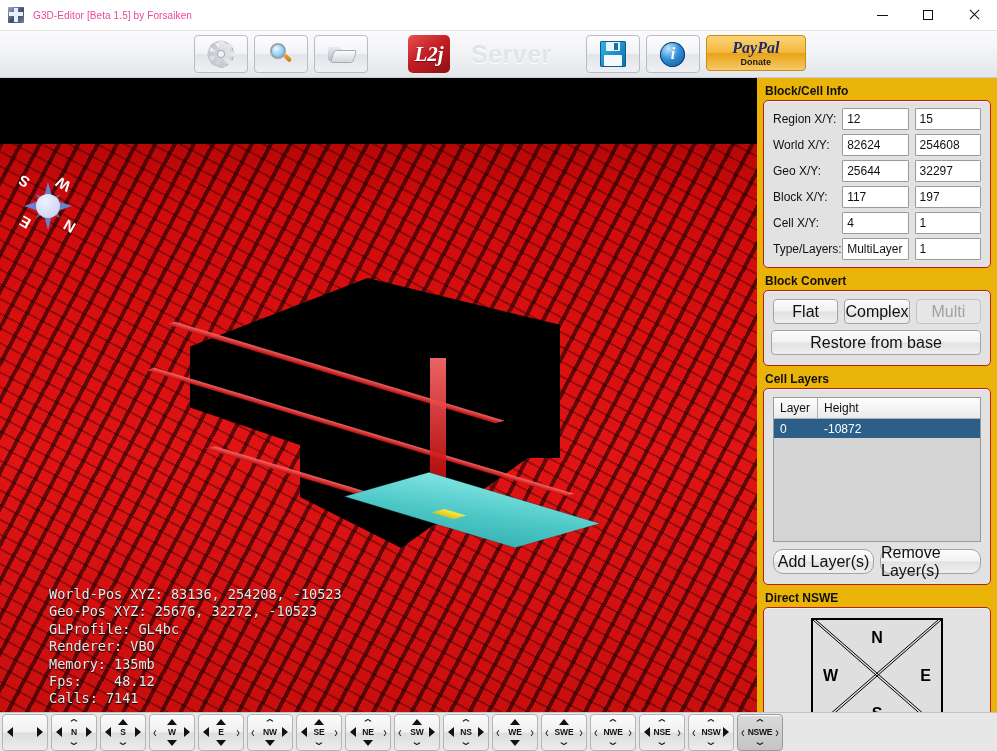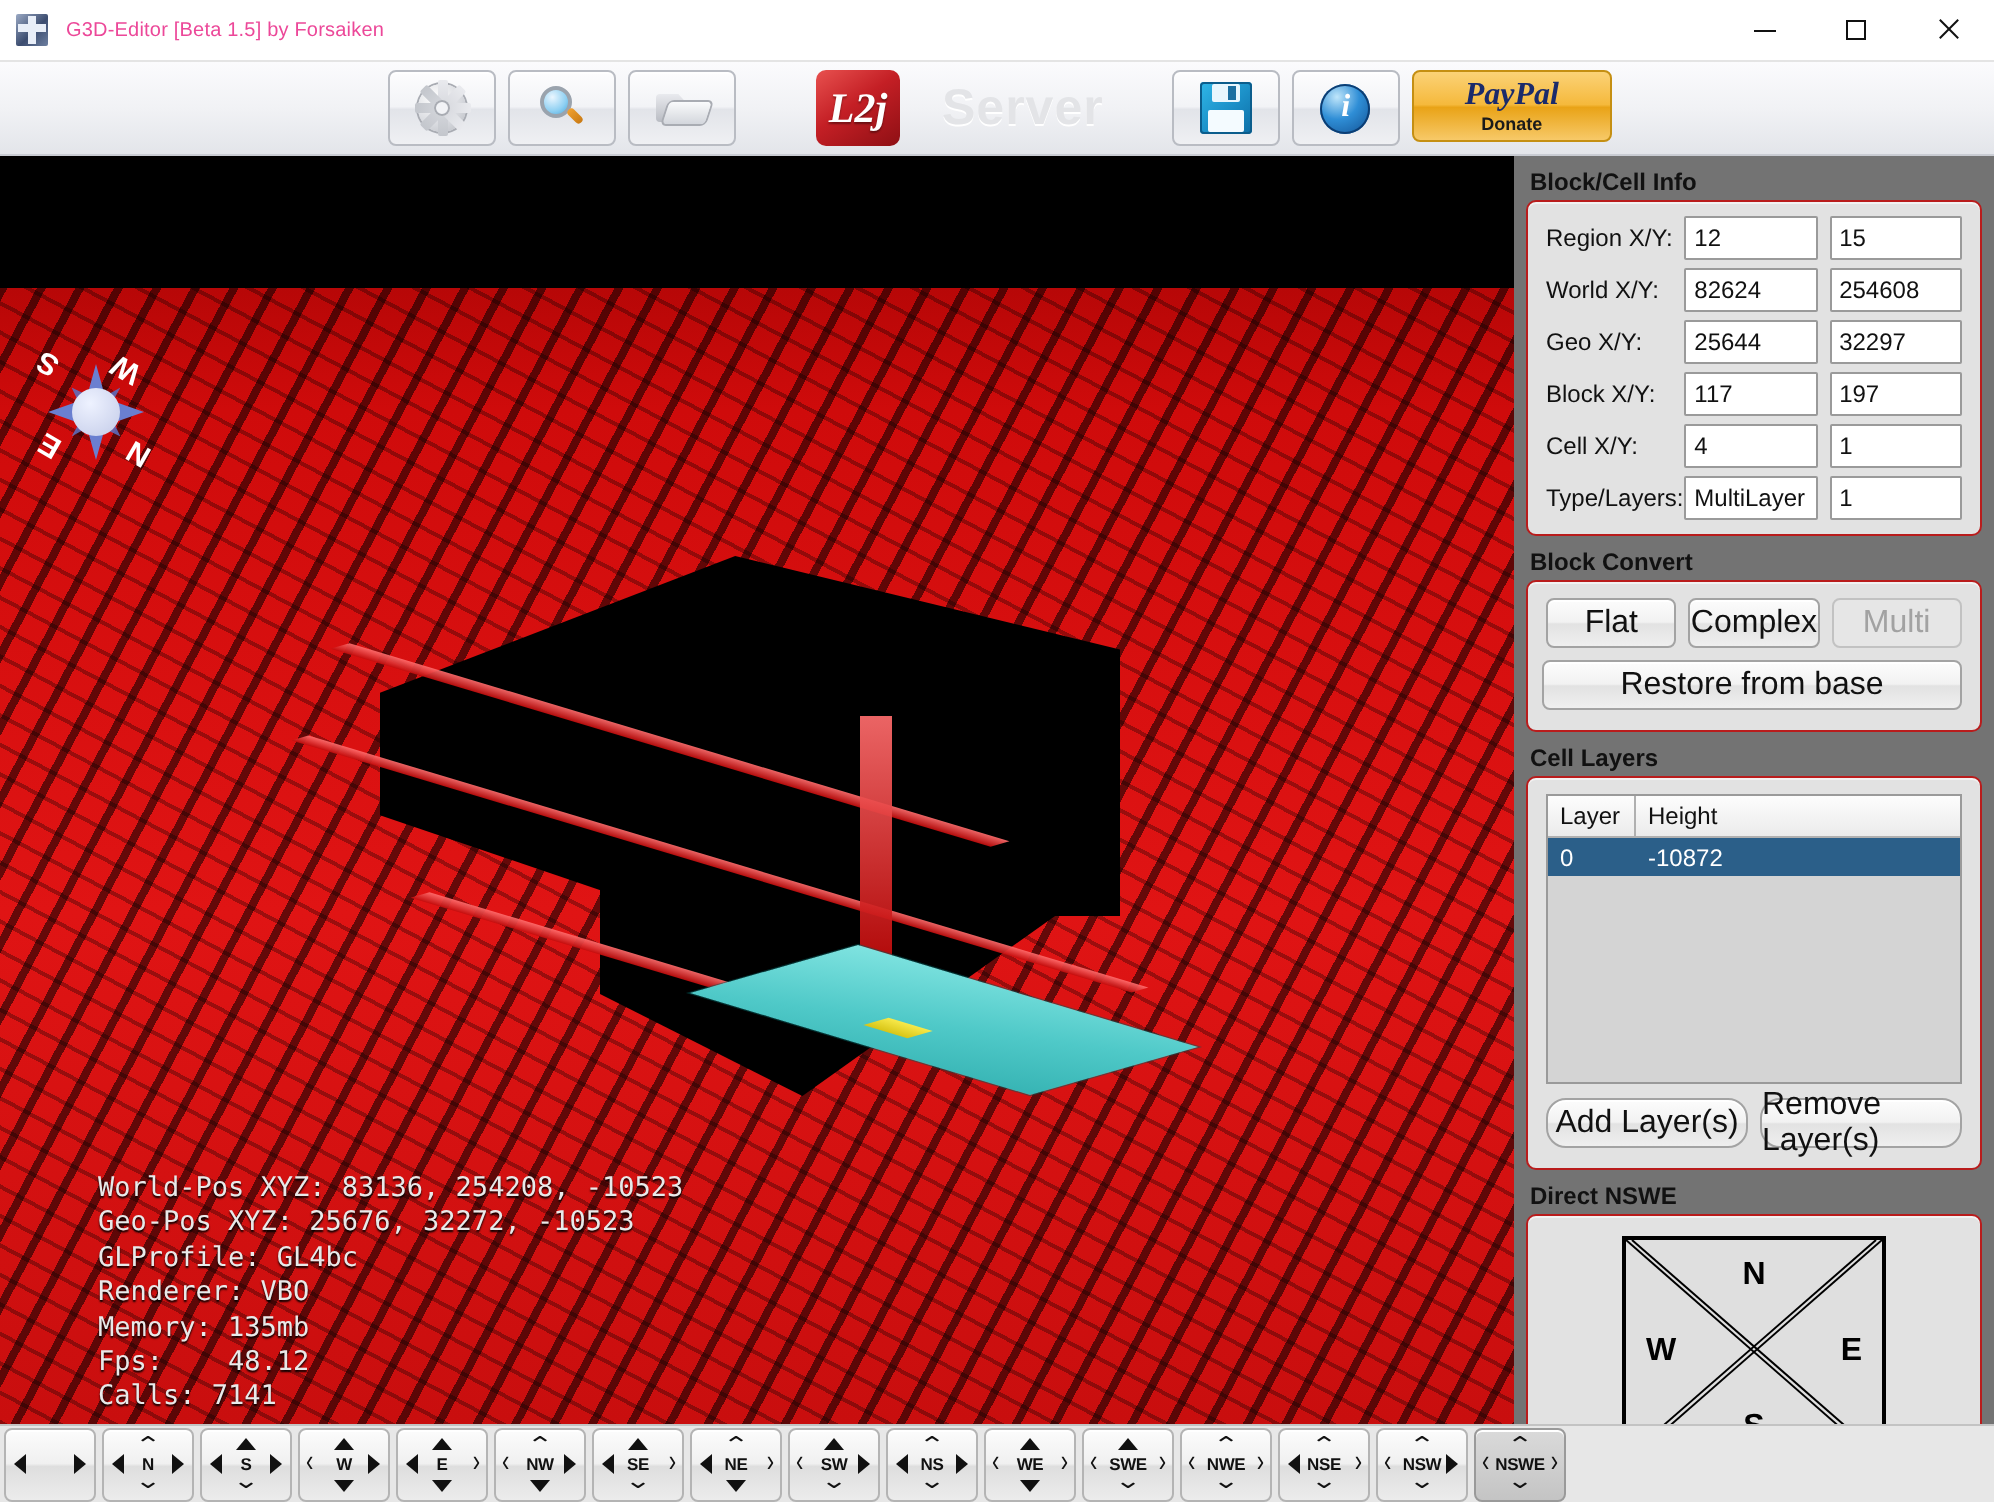--- a/index.html
+++ b/index.html
@@ -132,21 +132,21 @@
     background:radial-gradient(circle at 38% 32%,#eef2ff,#c3cbe8);}
   .compass .lt{position:absolute;color:#fff;font-size:15px;font-weight:bold;font-family:"Liberation Sans",sans-serif;}
   .compass .cn{left:56px;top:48px;transform:rotate(210deg);}
   .compass .cs{left:11px;top:3px;transform:rotate(210deg);}
   .compass .cw{left:48px;top:6px;transform:rotate(210deg);}
   .compass .ce{left:12px;top:44px;transform:rotate(210deg);}
   .hud{position:absolute;left:9px;top:508px;font-family:"DejaVu Sans Mono",monospace;
     font-size:13.5px;line-height:17.4px;color:#e9e9e9;white-space:pre;text-shadow:0 1px 1px #000;margin-left:40px;}
 
   
-  .rpanel{position:absolute;left:757px;top:78px;width:240px;height:634px;background:#737373;}
+  .rpanel{position:absolute;left:757px;top:78px;width:240px;height:634px;background:#eab308;}
   .sec-title{font-size:12px;font-weight:bold;color:#111;padding:6px 0 2px 8px;}
   .group{margin:0 6px;border:1px solid #b91c1c;border-radius:5px;background:#e2e2e2;
     box-shadow:inset 0 1px 0 #f2f2f2;}
   .row{display:flex;align-items:center;height:26px;margin:0 0 0 0;padding:0 9px;}
   .row .lab{width:76px;font-size:12px;color:#111;}
   .fld{height:22px;border:1px solid #9a9a9a;background:#fff;font-size:12px;color:#111;
     padding:0 4px;display:flex;align-items:center;border-radius:1px;}
   .fld.a{width:72px;margin-right:6px;}
   .fld.b{width:72px;}
   .btn{height:25px;border:1px solid #a3a3a3;border-radius:4px;font-size:16px;color:#111;

